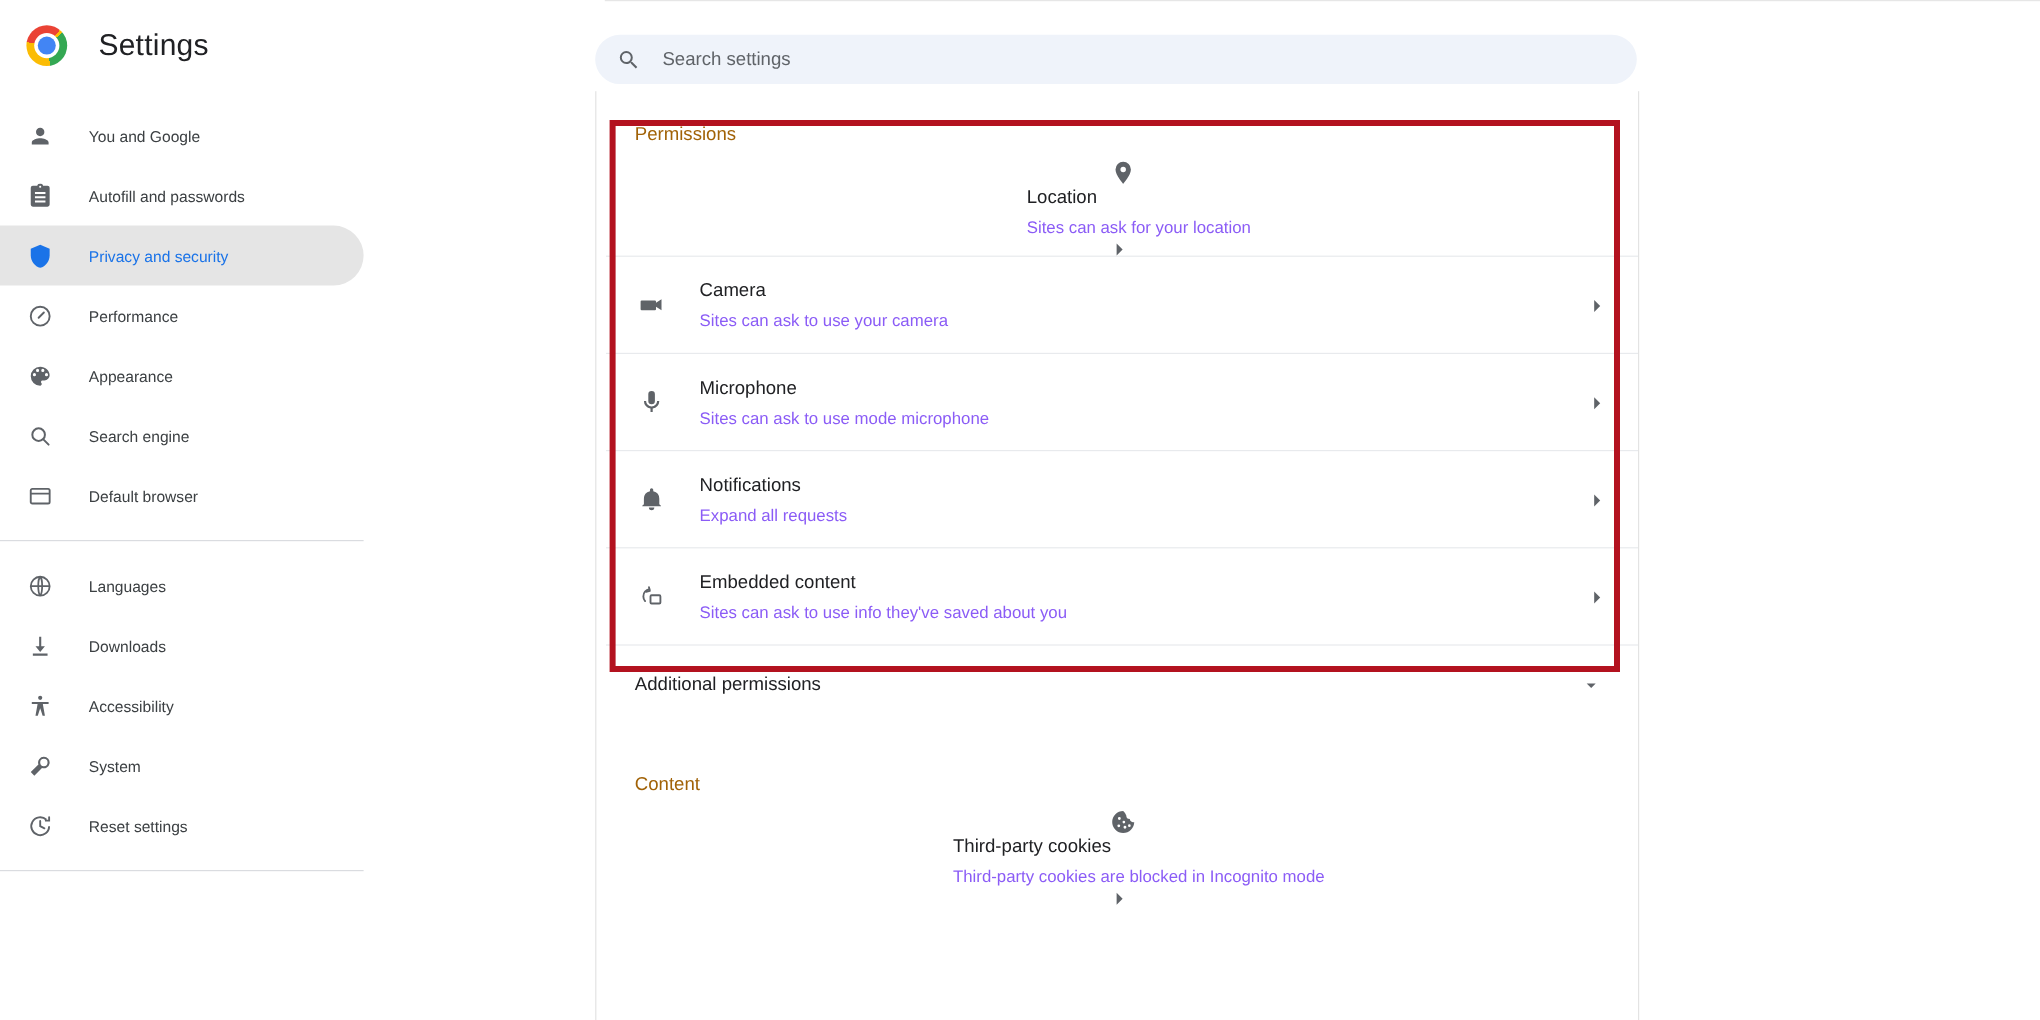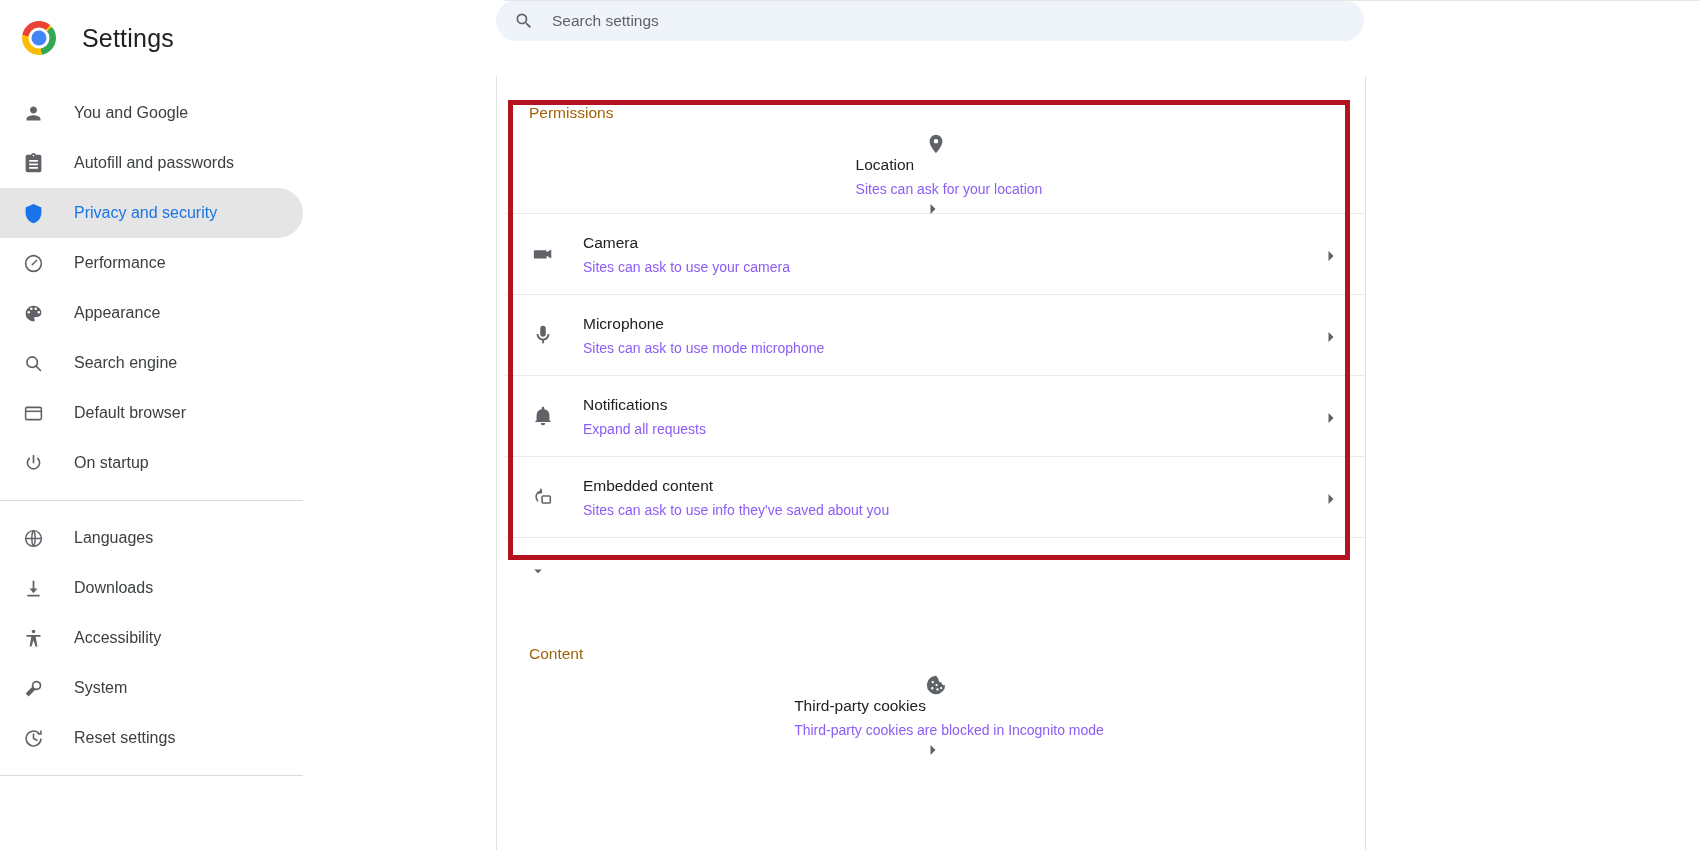--- a/index.html
+++ b/index.html
@@ -47,21 +47,21 @@
   }
   .settings-title {
     font-size: 25px;
     margin-left: 26px;
     color: #202124;
     letter-spacing: .2px;
   }
   .searchwrap {
     position: absolute;
     left: 496px;
-    top: 0;
+    top: 29px;
     width: 868px;
     height: 41px;
     background: #eff3fa;
     border-radius: 21px;
     display: flex;
     align-items: center;
     padding: 0 18px;
   }
   .search-icon { width: 20px; height: 20px; flex: 0 0 auto; color: #5f6368; }
   .search-input {
@@ -86,21 +86,21 @@
   }
   .nav-item {
     display: flex;
     align-items: center;
     height: 50px;
     padding-left: 22px;
     margin-right: 193px;
     border-top-right-radius: 25px;
     border-bottom-right-radius: 25px;
     color: #3c4043;
-    font-size: 16px;
+    font-size: 13px;
     cursor: pointer;
   }
   .nav-item .ic {
     width: 22px; height: 22px;
     flex: 0 0 22px;
     color: #5f6368;
     display: flex; align-items: center; justify-content: center;
   }
   .nav-item .lbl { margin-left: 30px; }
   .nav-item.active {
@@ -282,29 +282,20 @@
       <div class="nav-item">
         <span class="ic">
           <svg viewBox="0 0 24 24" width="21" height="21" fill="none" stroke="currentColor" stroke-width="1.8">
               <rect x="3" y="5" width="18" height="14" rx="1.5"></rect>
               <path d="M3 9.5h18"></path>
             </svg>
         </span>
         <span class="lbl">Default browser</span>
       </div>
 
-      <div class="nav-item">
-        <span class="ic">
-          <svg viewBox="0 0 24 24" width="21" height="21" fill="none" stroke="currentColor" stroke-width="1.9">
-              <path d="M12 3v8" stroke-linecap="round"></path>
-              <path d="M7.1 6.1a7 7 0 1 0 9.8 0" stroke-linecap="round"></path>
-            </svg>
-        </span>
-        <span class="lbl">On startup</span>
-      </div>
 
       <div class="nav-sep"></div>
 
       <div class="nav-item">
         <span class="ic">
           <svg viewBox="0 0 24 24" width="21" height="21" fill="none" stroke="currentColor" stroke-width="1.7">
               <circle cx="12" cy="12" r="9"></circle>
               <path d="M3 12h18M12 3c2.5 2.5 2.5 15 0 18M12 3c-2.5 2.5-2.5 15 0 18"></path>
             </svg>
         </span>
@@ -441,20 +432,21 @@
             <div class="rowsub">Sites can ask to use info they've saved about you</div>
           </span>
           <span class="chev-right">
             <svg viewBox="0 0 24 24" width="12" height="12" fill="currentColor">
                 <path d="M7 2l10 10L7 22z"></path>
               </svg>
           </span>
         </div>
 
         <div class="collapse-row">
+          <span class="clabel">Additional permissions</span>
           <span class="chev-down">
             <svg viewBox="0 0 24 24" width="18" height="18" fill="currentColor">
                 <path d="M7 10l5 5 5-5z"></path>
               </svg>
           </span>
         </div>
 
         <div class="section-label content-label">Content</div>
 
         <div class="row first">

